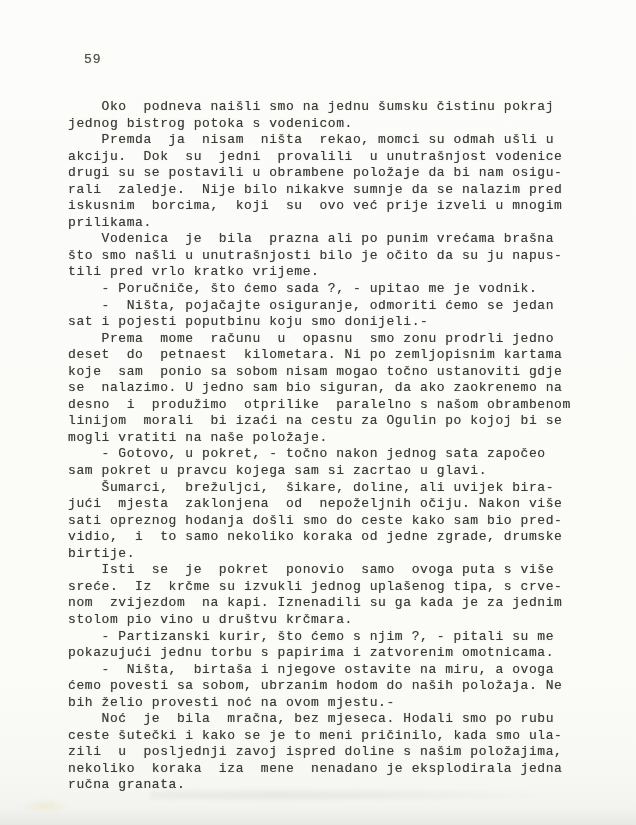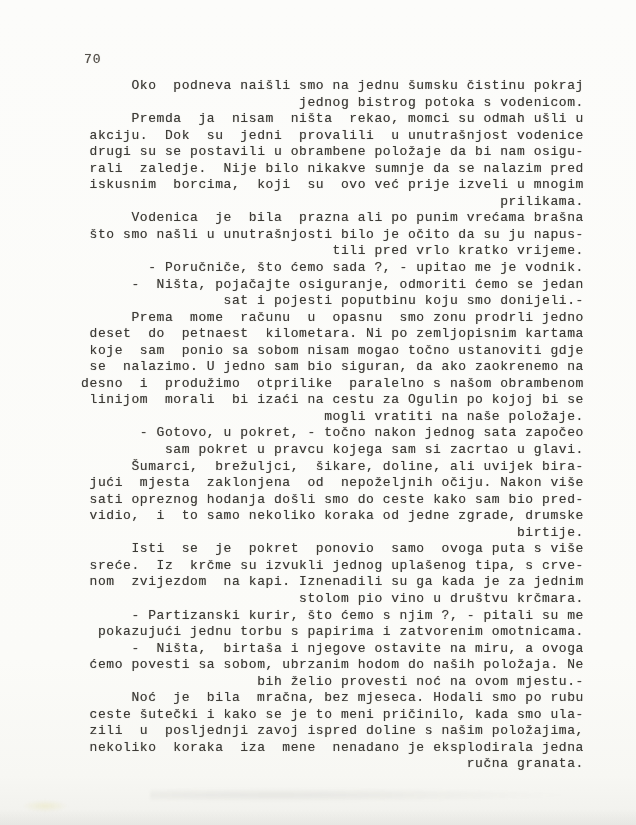--- a/index.html
+++ b/index.html
@@ -24,29 +24,28 @@
     left: 84px;
     top: 52px;
     font-size: 13px;
     letter-spacing: 1px;
     color: #55514b;
     text-shadow: 0 0 0.7px rgba(85, 81, 75, 0.6);
   }
   .text-block {
     position: absolute;
     left: 68px;
-    top: 78px;
+    top: 99px;
     width: 516px;
     font-size: 13px;
     line-height: 16.55px;
     letter-spacing: 0.58px;
     color: #3d3b36;
     white-space: pre;
     text-shadow: 0 0 0.7px rgba(61, 59, 54, 0.55);
-    text-align: right;
   }
   .line {
     height: 16.55px;
   }
   
   .smudge-bottom {
     position: absolute;
     left: 150px;
     top: 788px;
     width: 420px;
@@ -69,20 +68,20 @@
     bottom: 0;
     width: 636px;
     height: 16px;
     background: linear-gradient(180deg, rgba(90,88,82,0) 0%, rgba(90,88,82,0.06) 100%);
   }
 </style>
 </head>
 <body>
 
 <div class="page">
-  <div class="page-number">70</div>
+  <div class="page-number">59</div>
 
   <div class="text-block"><div class="line">    Oko  podneva naišli smo na jednu šumsku čistinu pokraj</div><div class="line">jednog bistrog potoka s vodenicom.</div><div class="line">    Premda  ja  nisam  ništa  rekao, momci su odmah ušli u</div><div class="line">akciju.  Dok  su  jedni  provalili  u unutrašnjost vodenice</div><div class="line">drugi su se postavili u obrambene položaje da bi nam osigu-</div><div class="line">rali  zaledje.  Nije bilo nikakve sumnje da se nalazim pred</div><div class="line">iskusnim  borcima,  koji  su  ovo već prije izveli u mnogim</div><div class="line">prilikama.</div><div class="line">    Vodenica  je  bila  prazna ali po punim vrećama brašna</div><div class="line">što smo našli u unutrašnjosti bilo je očito da su ju napus-</div><div class="line">tili pred vrlo kratko vrijeme.</div><div class="line">    - Poručniče, što ćemo sada ?, - upitao me je vodnik.</div><div class="line">    -  Ništa, pojačajte osiguranje, odmoriti ćemo se jedan</div><div class="line">sat i pojesti poputbinu koju smo donijeli.-</div><div class="line">    Prema  mome  računu  u  opasnu  smo zonu prodrli jedno</div><div class="line">deset  do  petnaest  kilometara. Ni po zemljopisnim kartama</div><div class="line">koje  sam  ponio sa sobom nisam mogao točno ustanoviti gdje</div><div class="line">se  nalazimo. U jedno sam bio siguran, da ako zaokrenemo na</div><div class="line">desno  i  produžimo  otprilike  paralelno s našom obrambenom</div><div class="line">linijom  morali  bi izaći na cestu za Ogulin po kojoj bi se</div><div class="line">mogli vratiti na naše položaje.</div><div class="line">    - Gotovo, u pokret, - točno nakon jednog sata započeo</div><div class="line">sam pokret u pravcu kojega sam si zacrtao u glavi.</div><div class="line">    Šumarci,  brežuljci,  šikare, doline, ali uvijek bira-</div><div class="line">jući  mjesta  zaklonjena  od  nepoželjnih očiju. Nakon više</div><div class="line">sati opreznog hodanja došli smo do ceste kako sam bio pred-</div><div class="line">vidio,  i  to samo nekoliko koraka od jedne zgrade, drumske</div><div class="line">birtije.</div><div class="line">    Isti  se  je  pokret  ponovio  samo  ovoga puta s više</div><div class="line">sreće.  Iz  krčme su izvukli jednog uplašenog tipa, s crve-</div><div class="line">nom  zvijezdom  na kapi. Iznenadili su ga kada je za jednim</div><div class="line">stolom pio vino u društvu krčmara.</div><div class="line">    - Partizanski kurir, što ćemo s njim ?, - pitali su me</div><div class="line">pokazujući jednu torbu s papirima i zatvorenim omotnicama.</div><div class="line">    -  Ništa,  birtaša i njegove ostavite na miru, a ovoga</div><div class="line">ćemo povesti sa sobom, ubrzanim hodom do naših položaja. Ne</div><div class="line">bih želio provesti noć na ovom mjestu.-</div><div class="line">    Noć  je  bila  mračna, bez mjeseca. Hodali smo po rubu</div><div class="line">ceste šutečki i kako se je to meni pričinilo, kada smo ula-</div><div class="line">zili  u  posljednji zavoj ispred doline s našim položajima,</div><div class="line">nekoliko  koraka  iza  mene  nenadano je eksplodirala jedna</div><div class="line">ručna granata.</div></div>
 
   <div class="smudge-bottom"></div>
   <div class="smudge-corner"></div>
   <div class="edge-shade"></div>
 </div>
 
 </body></html>

